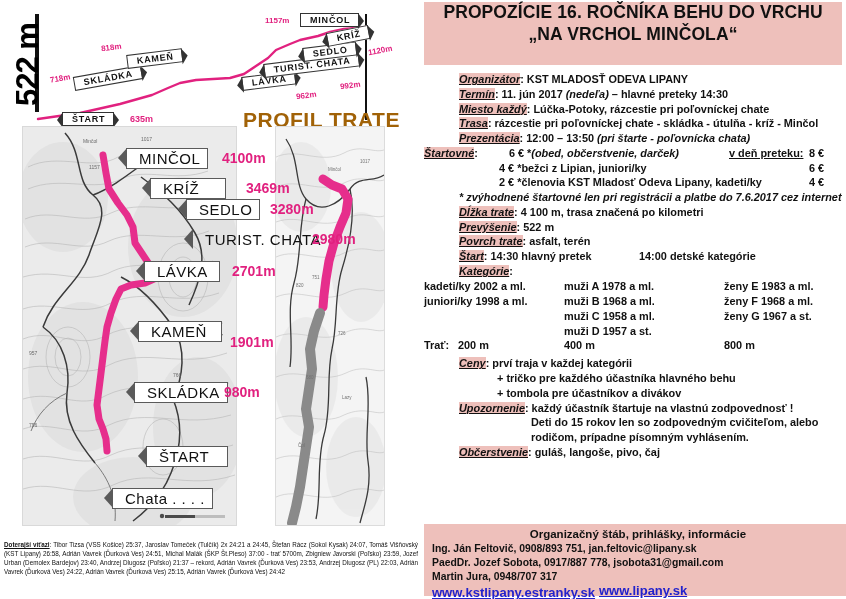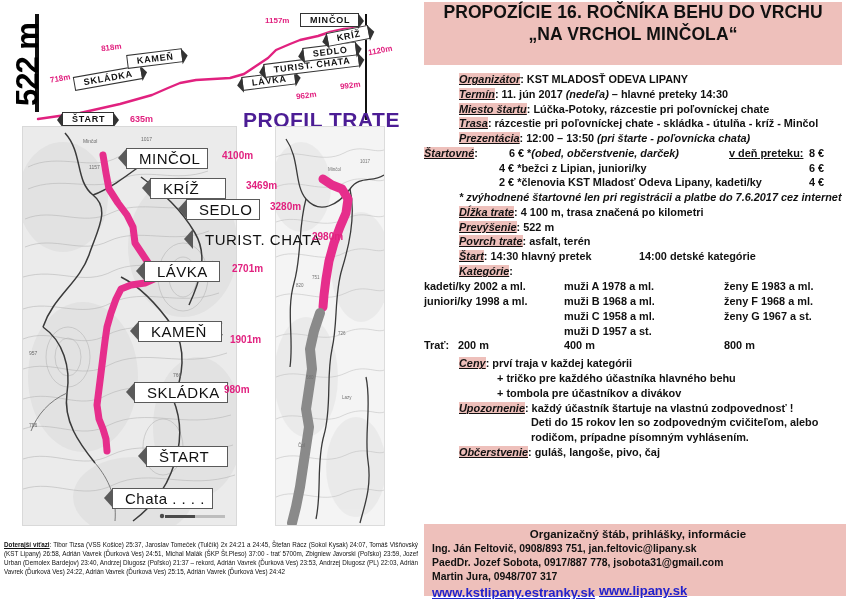--- a/index.html
+++ b/index.html
@@ -40,21 +40,21 @@
     transform: rotate(180deg);
     text-align: center;
     line-height: 44px;
     font-family: "Liberation Sans", sans-serif;
   }
   .profile-title {
     position: absolute;
     left: 243px; top: 108px;
     font-size: 21px; font-weight: bold;
     letter-spacing: .5px;
-    color: #4c1d95;
+    color: #a16207;
   }
   
   .psign {
     position: absolute;
     background: #fff;
     border: 1px solid #333;
     color: #111;
     font-size: 9px;
     font-weight: bold;
     letter-spacing: .8px;
@@ -129,21 +129,21 @@
     position:absolute;
     left:-9px; top:-1px;
     width:0;height:0;
     border-top:  10.5px solid transparent;
     border-bottom:10.5px solid transparent;
     border-right: 9px solid #5a5a5a;
   }
   .mdist {
     position: absolute;
     color: #e1217f;
-    font-size: 10px;
+    font-size: 14px;
     font-weight: bold;
     white-space: nowrap;
   }
 
   
   #winners {
     position: absolute;
     left: 4px; top: 540px;
     width: 414px;
     font-size: 6.3px;
@@ -442,21 +442,21 @@
 
     <div class="row">
       <span class="lbl">Organizátor</span><span class="b">: KST MLADOSŤ ODEVA LIPANY</span>
     </div>
 
     <div class="row">
       <span class="lbl">Termín</span><span class="b">: 11. jún 2017 </span><span class="b i">(nedeľa)</span><span class="b"> – hlavné preteky 14:30</span>
     </div>
 
     <div class="row">
-      <span class="lbl">Miesto štartu</span><span class="b">: Lúčka-Potoky, rázcestie pri poľovníckej chate</span>
+      <span class="lbl">Miesto každý</span><span class="b">: Lúčka-Potoky, rázcestie pri poľovníckej chate</span>
     </div>
 
     <div class="row">
       <span class="lbl">Trasa</span><span class="b">: rázcestie pri poľovníckej chate - skládka - útulňa - kríž - Minčol</span>
     </div>
 
     <div class="row">
       <span class="lbl">Prezentácia</span><span class="b">: 12:00 – 13:50 </span><span class="b i">(pri štarte - poľovnícka chata)</span>
     </div>
 

